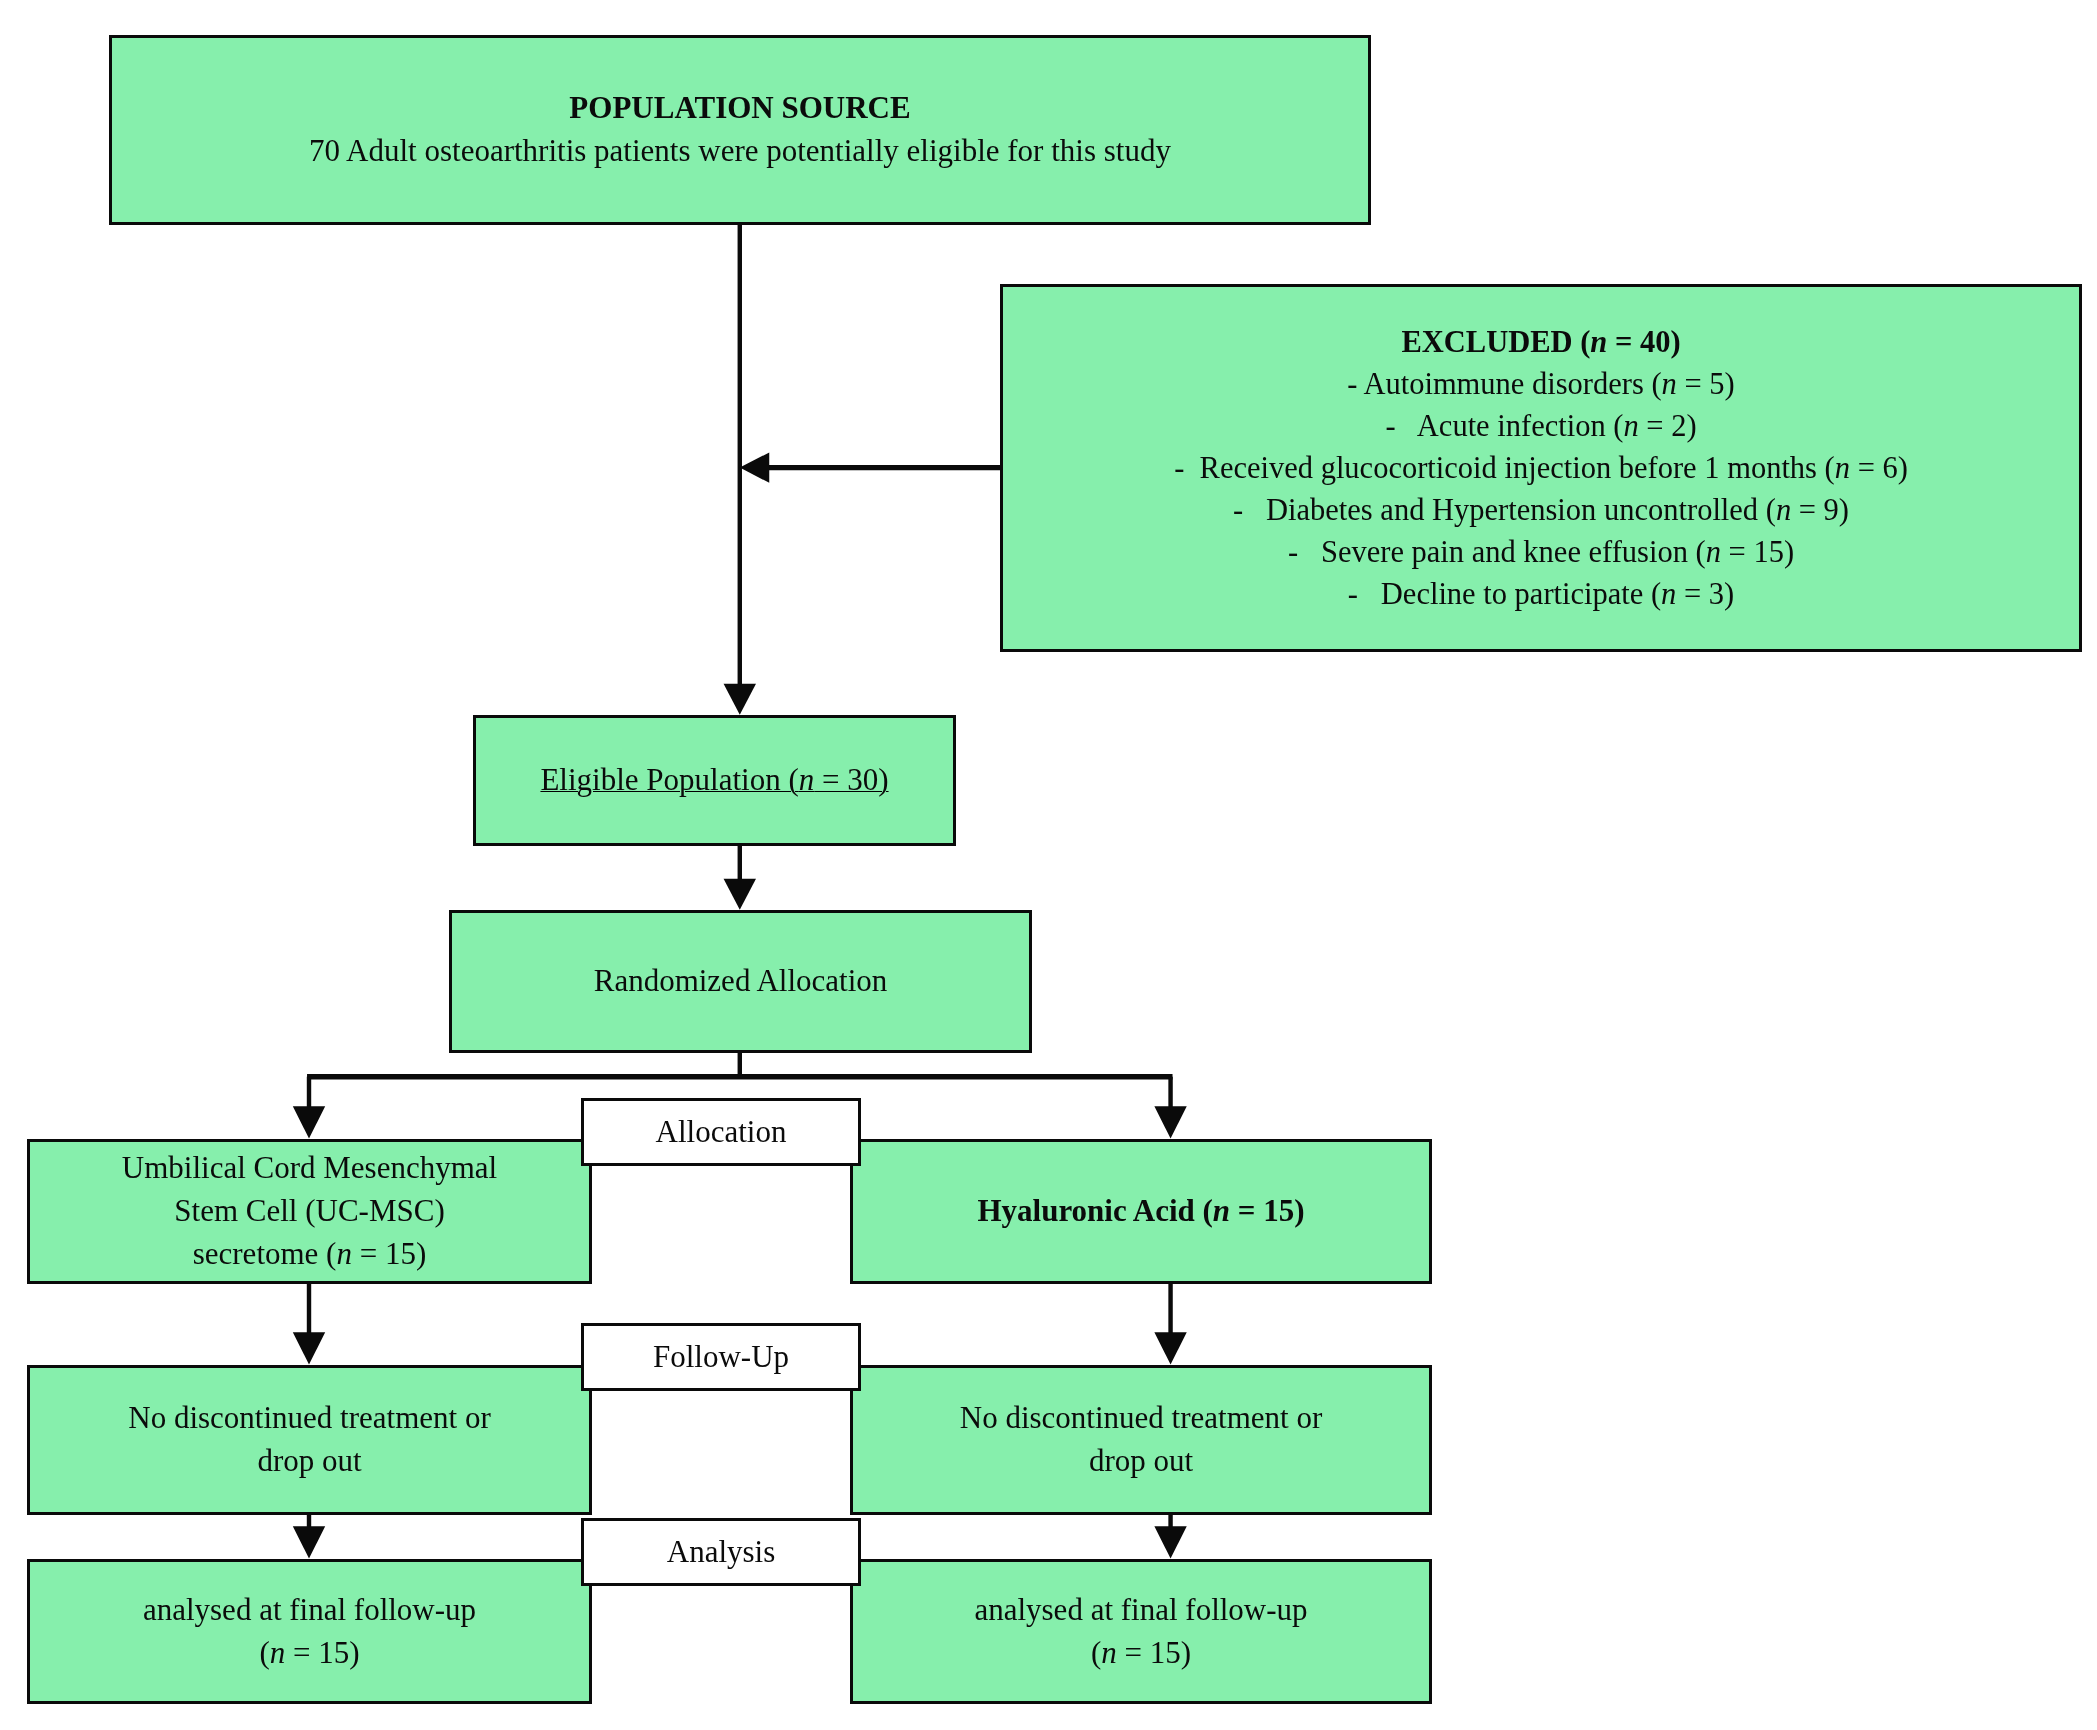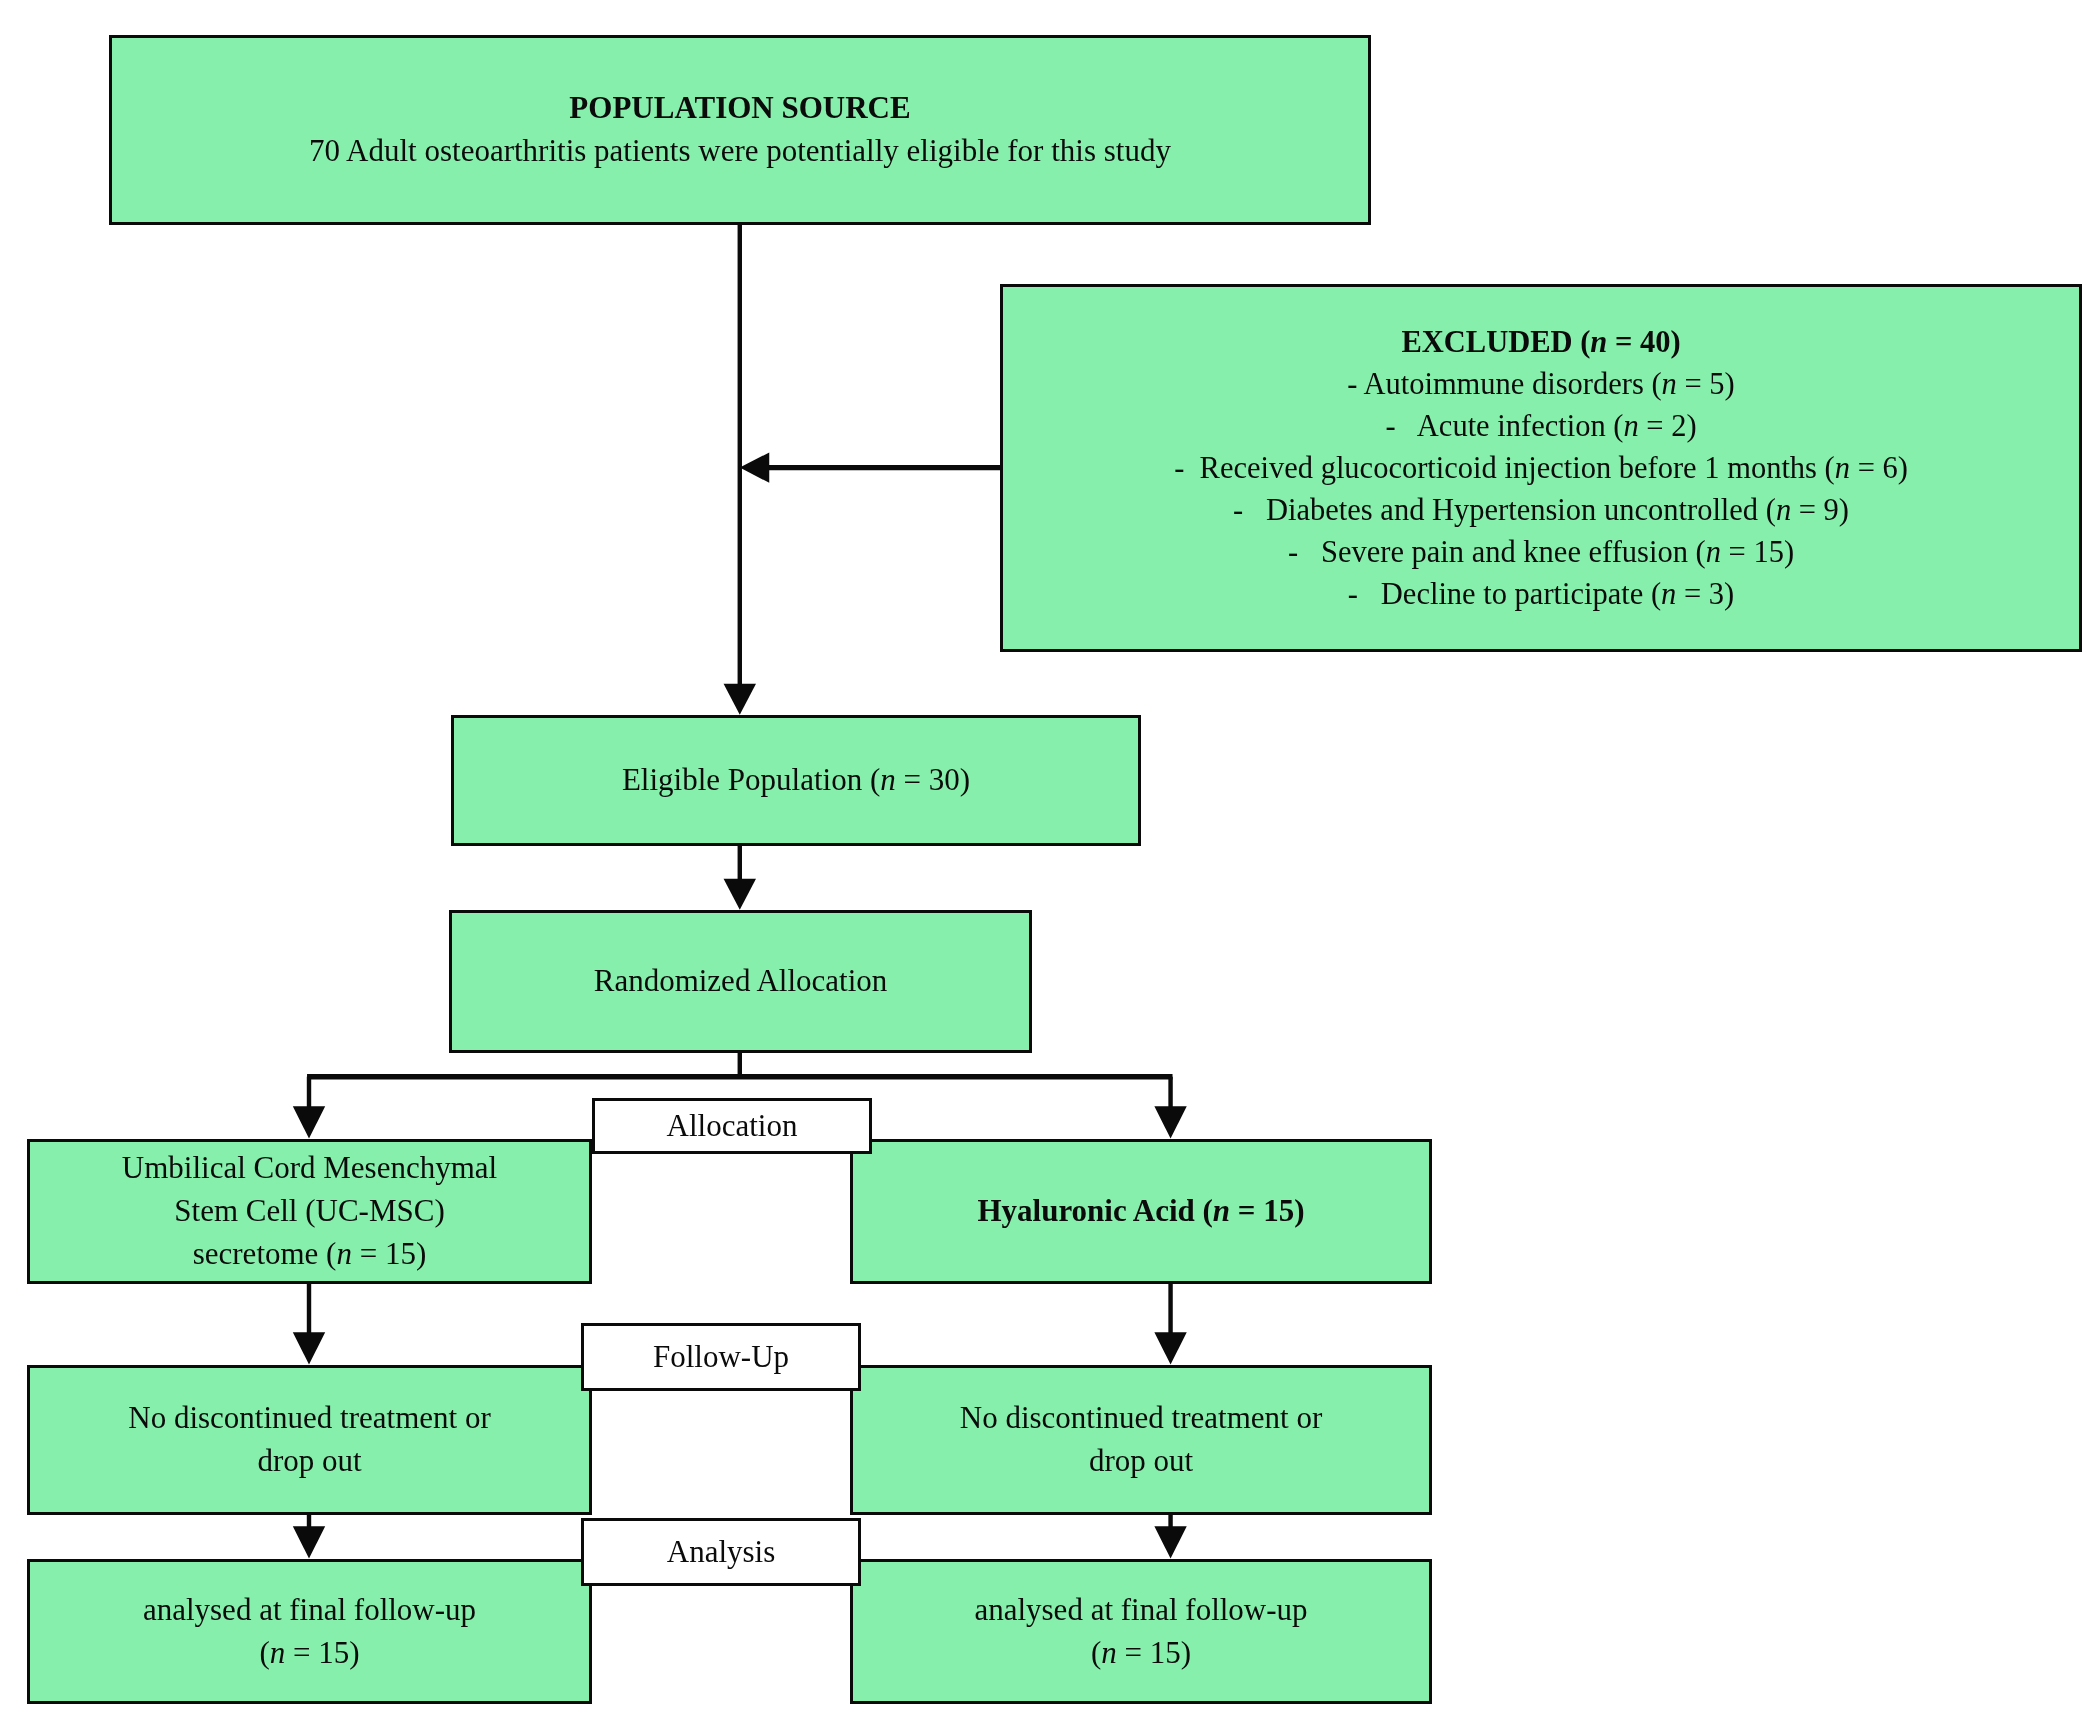--- a/index.html
+++ b/index.html
@@ -149,21 +149,21 @@
         <span class="ln t-mid"><span>-</span><span>&nbsp; </span><span>Received glucocorticoid injection before 1 months (</span><span class="ital">n</span><span> = 6)</span></span>
 
         <span class="ln t-mid"><span>-</span><span>&nbsp;&nbsp; </span><span>Diabetes and Hypertension uncontrolled (</span><span class="ital">n</span><span> = 9)</span></span>
 
         <span class="ln t-mid"><span>-</span><span>&nbsp;&nbsp; </span><span>Severe pain and knee effusion (</span><span class="ital">n</span><span> = 15)</span></span>
 
         <span class="ln t-mid"><span>-</span><span>&nbsp;&nbsp; </span><span>Decline to participate (</span><span class="ital">n</span><span> = 3)</span></span>
       </div>
     </div>
 
-    <div class="node-box" style="left:451px; top:715px; width:690px; height:131px;">
+    <div class="node-box" style="left:473px; top:715px; width:483px; height:131px;text-decoration:underline;">
       <div class="node-inner">
         <span class="t-big"><span>Eligible Population (</span><span class="ital">n</span><span> = 30)</span></span>
       </div>
     </div>
 
     <div class="node-box" style="left:449px; top:910px; width:583px; height:143px;">
       <div class="node-inner">
         <span class="t-big">Randomized Allocation</span>
       </div>
     </div>
@@ -205,21 +205,21 @@
 
     <div class="node-box" style="left:850px; top:1559px; width:582px; height:145px;">
       <div class="node-inner">
         <span class="ln t-big">analysed at final follow-up</span>
         <span class="ln t-big"><span>(</span><span class="ital">n</span><span> = 15)</span></span>
       </div>
     </div>
 
   </div>
 
-  <div class="stage-label" style="left:581px; top:1098px; width:280px; height:56px;margin-left:11px;">
+  <div class="stage-label" style="left:581px; top:1098px; width:280px; height:68px;">
     <span class="t-big">Allocation</span>
   </div>
 
   <div class="stage-label" style="left:581px; top:1323px; width:280px; height:68px;">
     <span class="t-big">Follow-Up</span>
   </div>
 
   <div class="stage-label" style="left:581px; top:1518px; width:280px; height:68px;">
     <span class="t-big">Analysis</span>
   </div>

